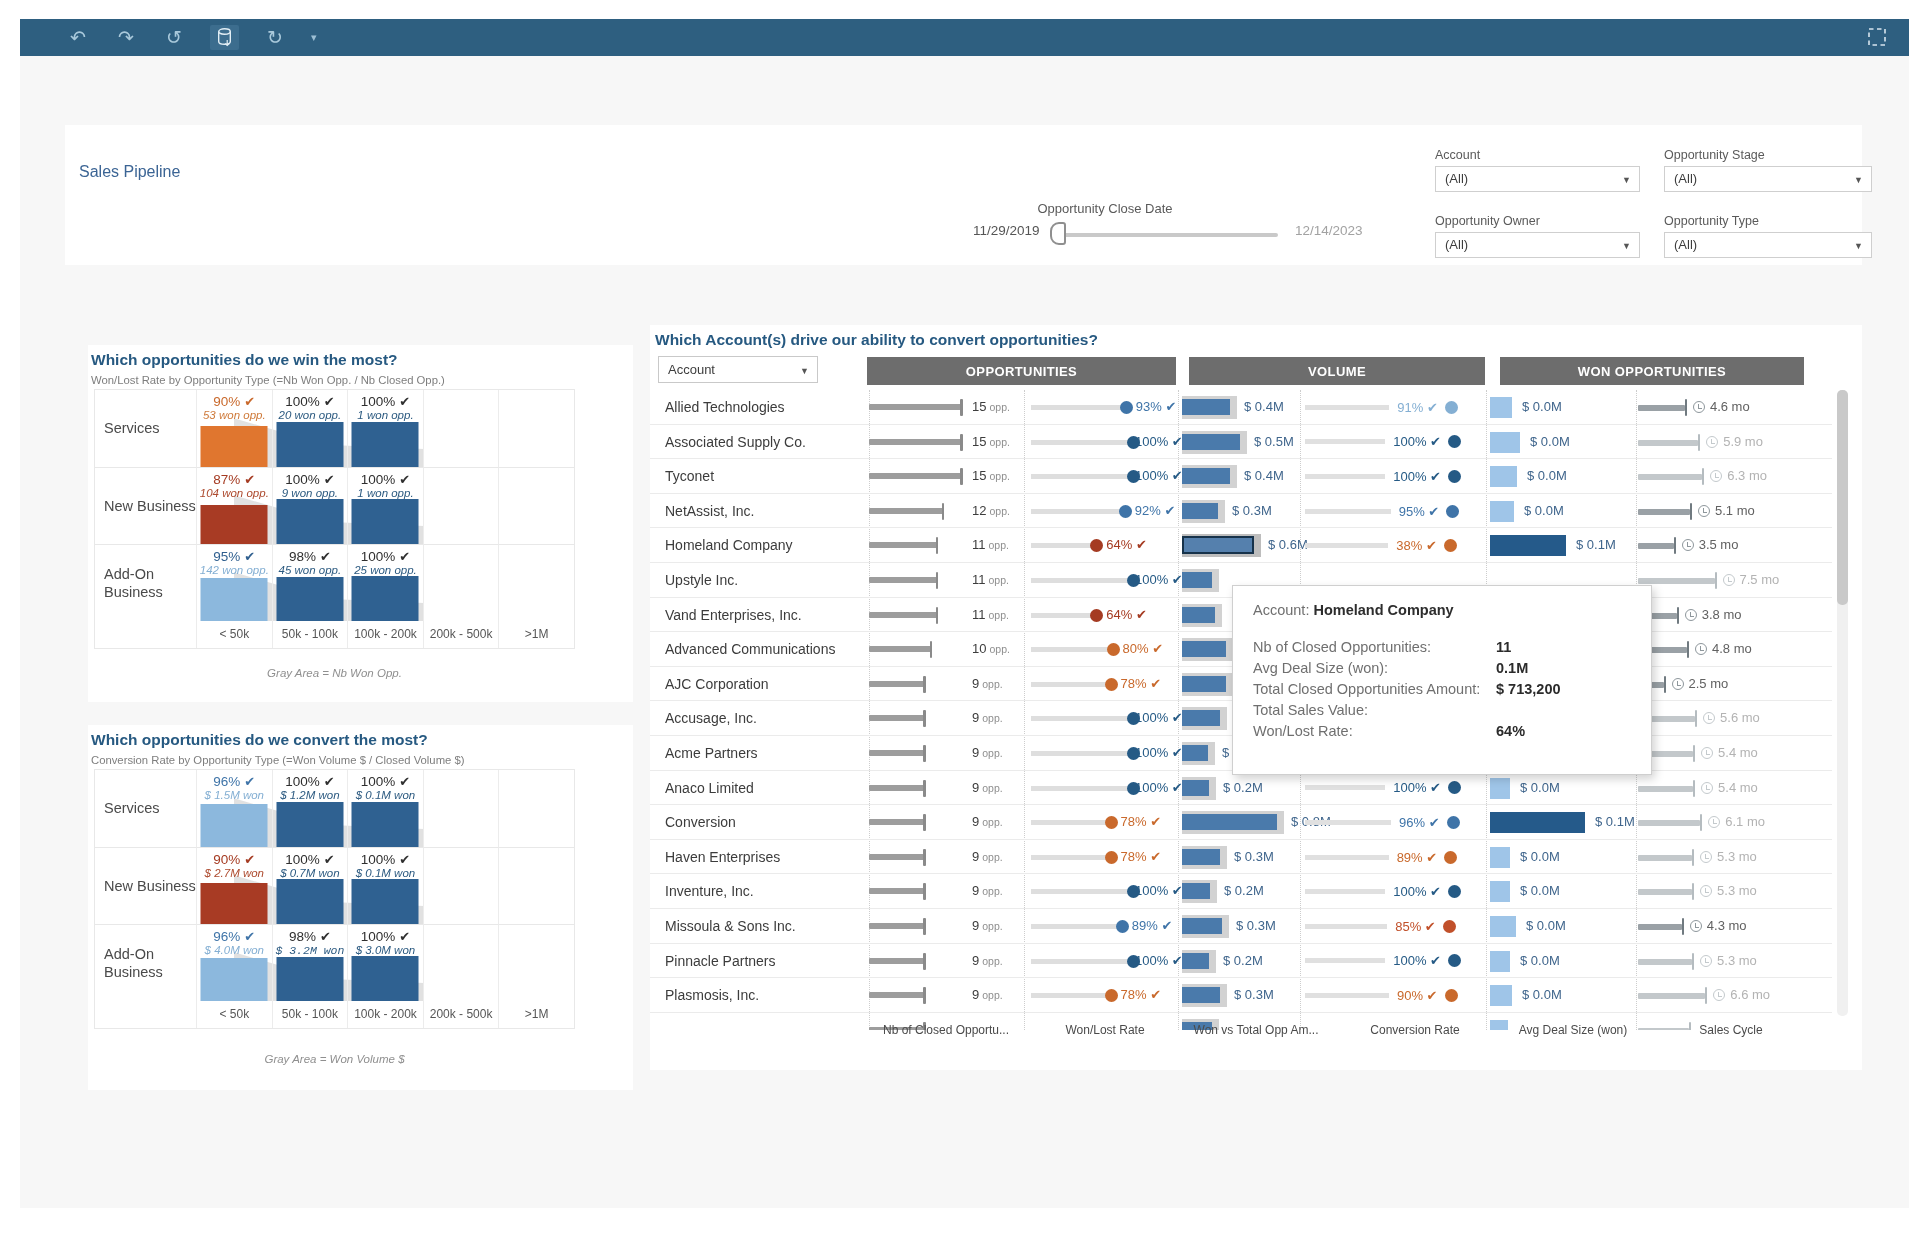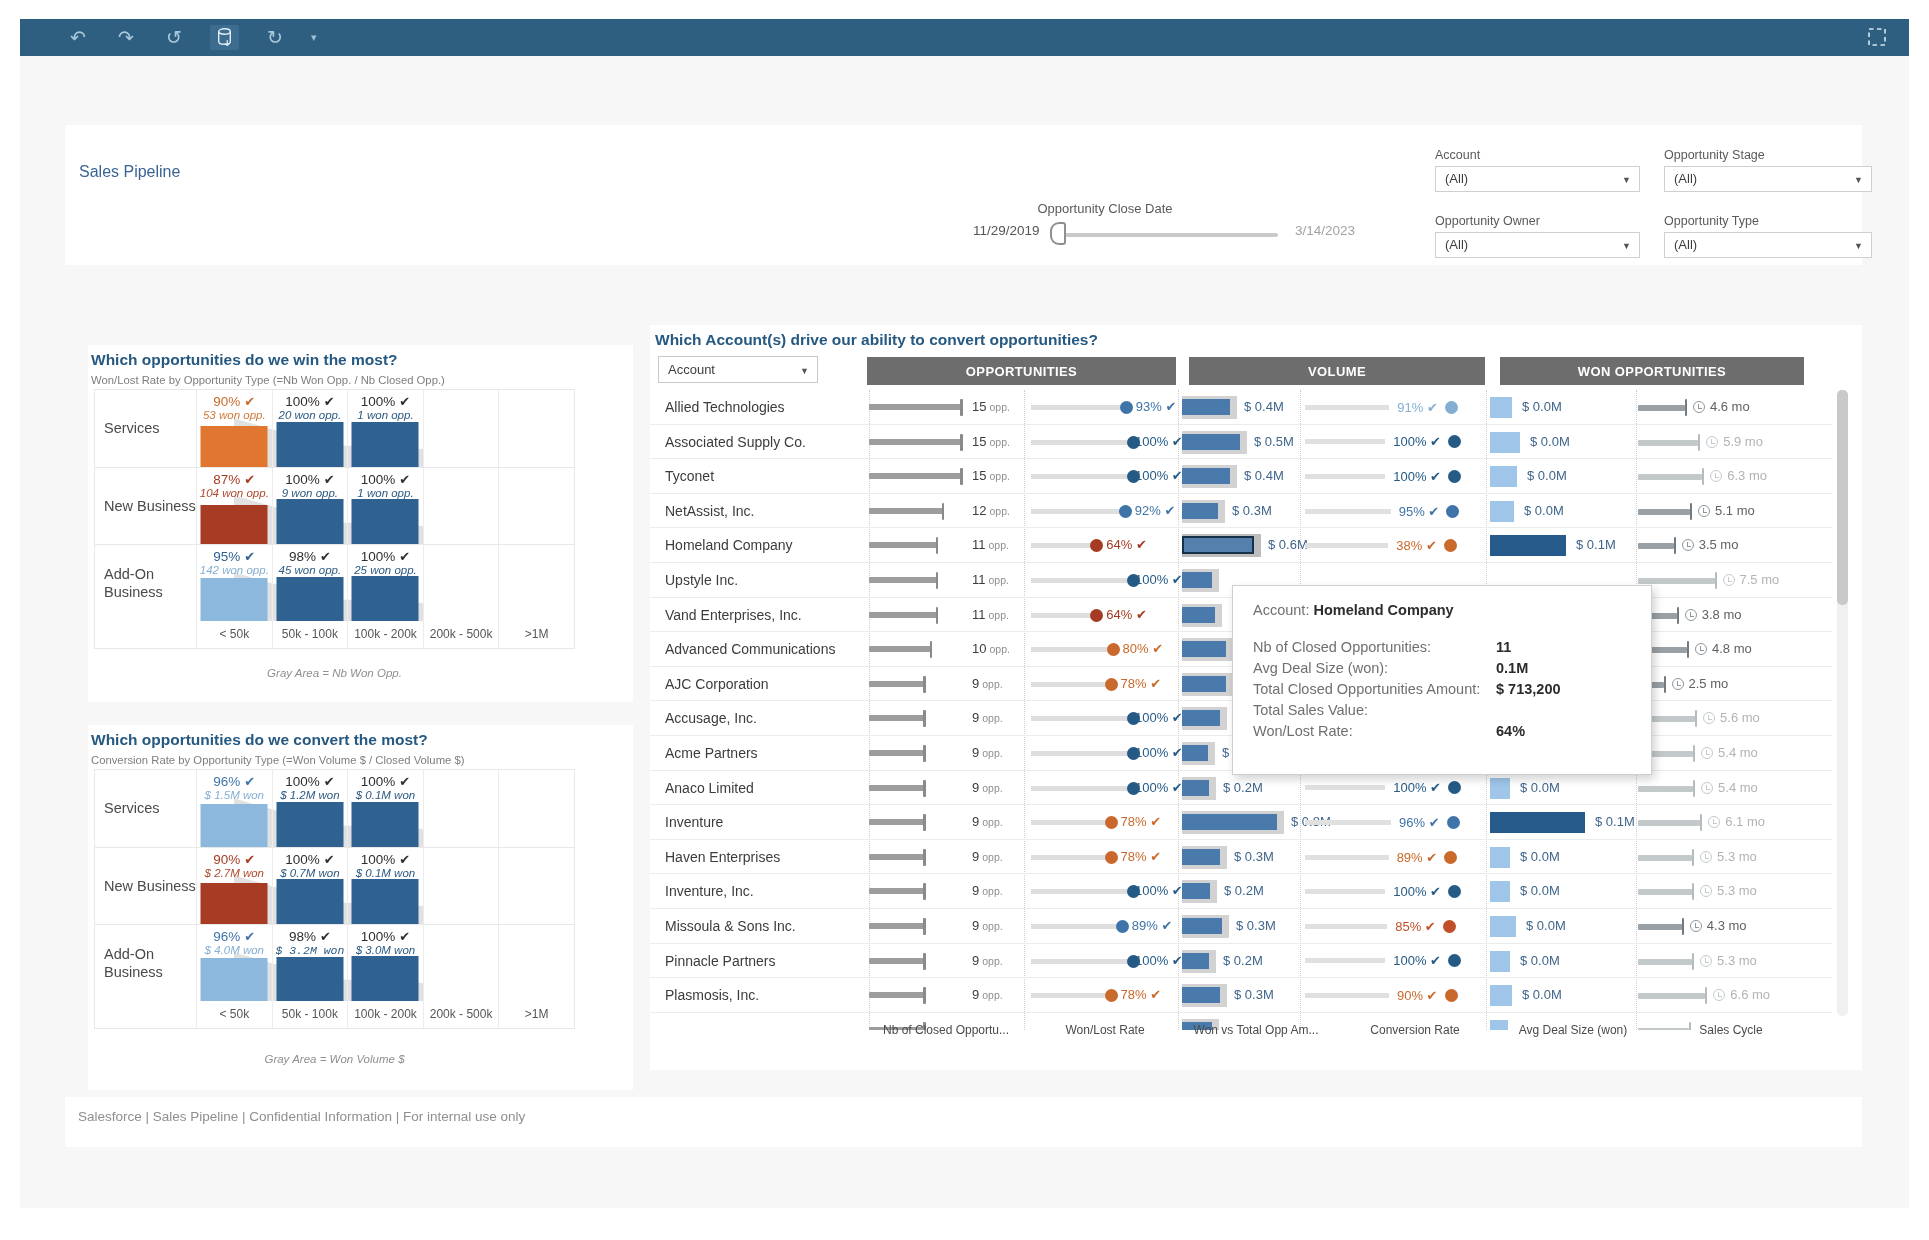--- a/index.html
+++ b/index.html
@@ -114,21 +114,21 @@
 
   <div class="canvas"></div>
 
   <div class="card" id="header-card">
     <div class="hc-sub">Sales Pipeline</div>
 
     <div class="ocd-label">Opportunity Close Date</div>
     <div class="ocd-start">11/29/2019</div>
     <div class="ocd-track"></div>
     <div class="ocd-handle"></div>
-    <div class="ocd-end">3/14/2023</div>
+    <div class="ocd-end">12/14/2023</div>
 
     <div class="flt-label" style="left:1370px;top:23px">Account</div>
     <div class="flt-box" style="left:1370px;top:41px;width:205px">
       <span>(All)</span>
       <span class="flt-caret">▼</span>
     </div>
     <div class="flt-label" style="left:1599px;top:23px">Opportunity Stage</div>
     <div class="flt-box" style="left:1599px;top:41px;width:208px">
       <span>(All)</span>
       <span class="flt-caret">▼</span>
@@ -534,21 +534,21 @@
             <div class="conv-dot" style="background: rgb(37, 90, 133); margin-right: 2px;"></div>
           </div>
           <div class="avg-bar" style="width: 20px;"></div>
           <div class="avg-label" style="left: 870px;">$ 0.0M</div>
           <div class="wk" style="left: 988px; top: 15px; height: 6px; width: 55.08px; background: rgb(195, 200, 203);"></div>
           <div class="wk" style="left: 1043.08px; top: 9px; width: 2px; height: 17px; background: rgb(181, 188, 192);"></div>
           <span class="clk dim" style="left: 1051.08px;"></span>
           <div class="cyc-label" style="left: 1068.08px; color: rgb(179, 179, 179);">5.4 mo</div>
         </div>
         <div class="trow">
-          <div class="r-name">Inventure</div>
+          <div class="r-name">Conversion</div>
           <div class="wk" style="left: 219px; top: 14px; height: 6px; background: rgb(157, 157, 157); width: 55.35px;"></div>
           <div class="wk" style="left: 273.35px; top: 9px; width: 2.5px; height: 17px; background: rgb(138, 138, 138);"></div>
           <div class="opp-val"><span>9</span><span class="opp-unit">opp.</span></div>
           <div class="wl-track" style="width: 79.56px;"></div>
           <div class="wl-label" style="left: 470.56px; color: rgb(201, 105, 44);">78% ✔</div>
           <div class="dot" style="left: 454.56px; background: rgb(201, 105, 44);"></div>
           <div class="vol-back" style="width: 102px;"></div>
           <div class="vol-bar" style="width: 95px;"></div>
           <div class="vol-label" style="left: 641px;">$ 0.8M</div>
           <div class="conv">
@@ -713,17 +713,14 @@
         <span class="tip-val">0.1M</span>
       <span>Total Closed Opportunities Amount:</span>
         <span class="tip-val">$ 713,200</span>
       <span>Total Sales Value:</span>
         <span class="tip-val"></span>
       <span>Won/Lost Rate:</span>
         <span class="tip-val">64%</span>
     </div>
   </div>
 
-  <div class="card" id="fstrip">
-    <div class="ftext">Salesforce | Sales Pipeline | Confidential Information | For internal use only</div>
-  </div>
 
 </div>
 
 </body></html>

